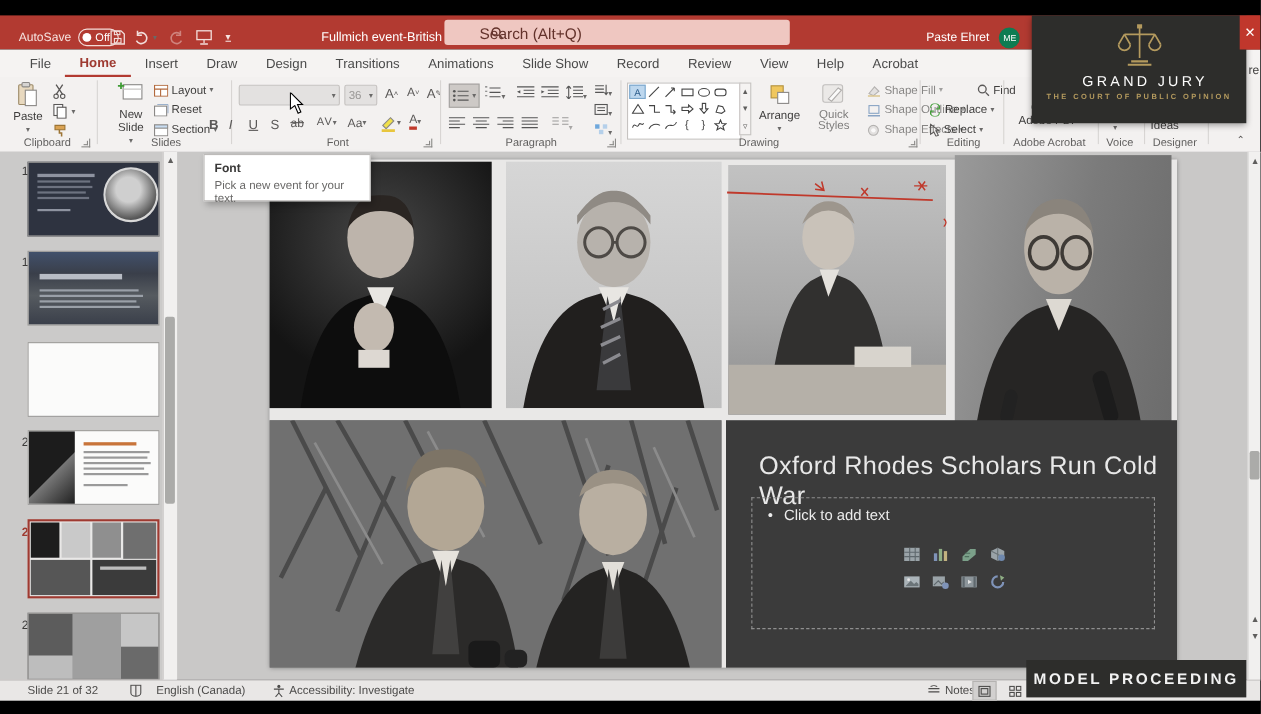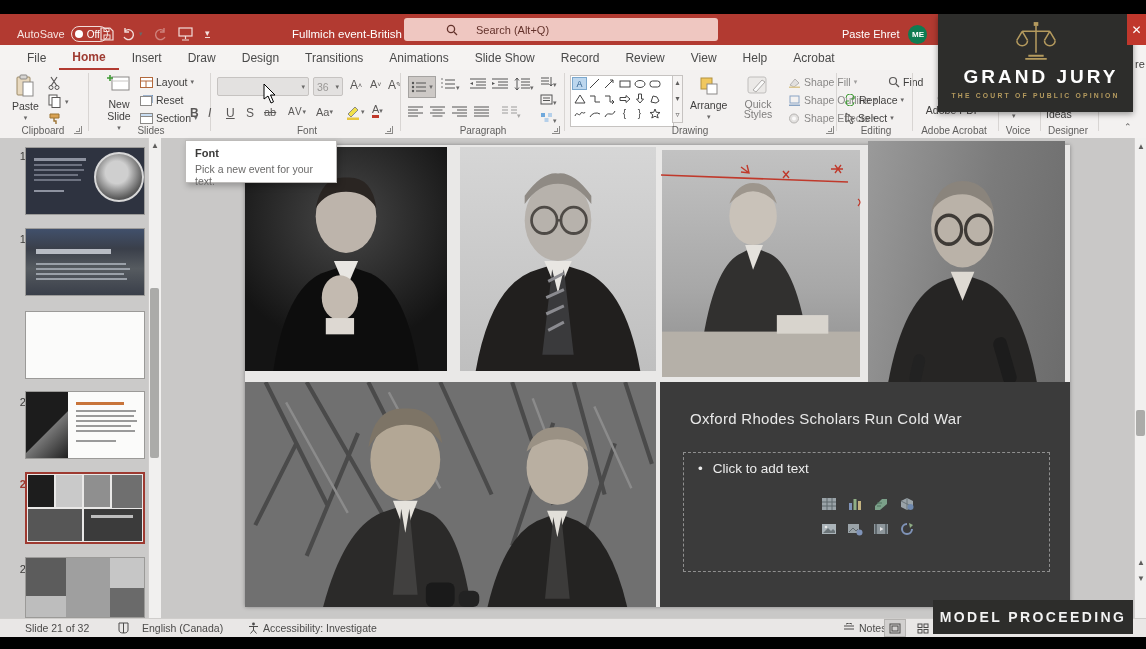--- a/index.html
+++ b/index.html
@@ -5,22 +5,22 @@
   html,body{margin:0;padding:0;background:#000;}
   #app{position:relative;width:1146px;height:649px;background:#000;overflow:hidden;
        font-family:"Liberation Sans","DejaVu Sans",sans-serif;-webkit-font-smoothing:antialiased;}
   .abs{position:absolute;}
   
   .titlebar{position:absolute;left:0;top:14px;width:1146px;height:31px;background:#b23a31;color:#fff;font-size:11px;}
   .tb-item{position:absolute;top:0;height:40px;display:flex;align-items:center;color:#f6e3e0;}
   .pill{border:1px solid #f3ddda;border-radius:8px;height:14px;display:flex;align-items:center;padding:0 7px 0 3px;gap:4px;font-size:10px;color:#fff;}
   .pill .dot{width:8px;height:8px;border-radius:50%;background:#fff;}
   .searchbox{position:absolute;left:404px;top:4px;width:314px;height:23px;background:#efc7c1;border-radius:3px;
-             display:flex;align-items:center;gap:8px;padding-left:72px;box-sizing:border-box;color:#63322b;font-size:11px;}
-  .avatar{width:19px;height:19px;border-radius:50%;background:#0e7c52;color:#fff;font-size:8px;display:flex;align-items:center;justify-content:center;font-weight:bold;}
+             display:flex;align-items:center;gap:8px;padding-left:32px;box-sizing:border-box;color:#63322b;font-size:14px;}
+  .avatar{width:19px;height:19px;border-radius:50%;background:#0e7c52;color:#fff;font-size:8px;display:flex;align-items:center;justify-content:center;font-weight:normal;}
   
   .tabs{position:absolute;left:0;top:45px;width:1146px;height:25px;background:#f5f3f2;display:flex;align-items:center;
         padding-left:14px;gap:0;font-size:12px;color:#4a4a4a;box-sizing:border-box;}
   .tab{padding:0 13px;height:25px;display:flex;align-items:center;cursor:default;}
   .tab.active{color:#9e3a31;font-weight:bold;border-bottom:2.5px solid #b23a31;box-sizing:border-box;}
   
   .ribbon{position:absolute;left:0;top:70px;width:1146px;height:68px;background:#f3f1f0;border-bottom:1px solid #cfcdcb;font-size:10.5px;color:#444;}
   .glabel{position:absolute;bottom:2px;width:100%;text-align:center;font-size:10px;color:#605f5e;}
   .gsep{position:absolute;top:3px;height:58px;width:1px;background:#d8d5d3;}
   .bigbtn{position:absolute;display:flex;flex-direction:column;align-items:center;gap:2px;color:#3f3e3d;}
@@ -36,27 +36,27 @@
   .thumbpanel{position:absolute;left:0;top:0;width:160px;height:480px;background:#cbcac9;}
   .thumbnum{position:absolute;left:10px;width:22px;text-align:right;font-size:11px;color:#3c3b3a;}
   .thumb{position:absolute;left:25px;width:120px;background:#fff;border:1px solid #9b9a98;box-sizing:border-box;overflow:hidden;}
   .vscroll{position:absolute;background:#f1f0ef;border-left:1px solid #d0cecd;}
   .vthumb{position:absolute;left:1px;background:#ababa9;border-radius:2px;}
   .sarrow{position:absolute;font-size:8px;color:#5f5e5d;width:100%;text-align:center;}
   
   .slide{position:absolute;left:85px;top:7px;width:825px;height:462px;background:#e9e8e7;box-shadow:0 0 4px rgba(0,0,0,.35);}
   .photo{position:absolute;overflow:hidden;}
   .darkpanel{position:absolute;background:#3b3b3b;}
-  .slidetitle{position:absolute;left:30px;top:28px;font-size:15px;font-weight:300;color:#e8e8e8;letter-spacing:.3px;}
+  .slidetitle{position:absolute;left:30px;top:28px;font-size:23px;font-weight:300;color:#e8e8e8;letter-spacing:.3px;}
   .placeholder{position:absolute;left:23px;top:70px;width:365px;height:118px;border:1px dashed #8f8f8f;}
   .ph-bullet{position:absolute;left:14px;top:8px;color:#ececec;font-size:13.5px;display:flex;gap:10px;align-items:center;}
   .ph-icons{position:absolute;left:132px;top:38px;display:grid;grid-template-columns:repeat(4,26px);grid-auto-rows:25px;justify-items:center;align-items:center;}
   
   .grandjury{position:absolute;left:938px;top:14px;width:195px;height:98px;background:#2d2d2b;display:flex;flex-direction:column;align-items:center;z-index:60;box-shadow:0 2px 6px rgba(0,0,0,.4);}
-  .gj-title{color:#fdfdfd;font-size:19px;letter-spacing:3px;font-weight:bold;margin-top:2px;margin-left:11px;}
+  .gj-title{color:#fdfdfd;font-size:13px;letter-spacing:3px;font-weight:normal;margin-top:2px;margin-left:11px;}
   .gj-sub{color:#b49a5e;font-size:6.8px;letter-spacing:2.2px;margin-top:4px;font-weight:bold;}
   .modelproc{position:absolute;left:933px;top:600px;width:200px;height:34px;background:#2d2d2b;color:#f2f2f2;z-index:60;
              display:flex;align-items:center;justify-content:center;font-size:14px;letter-spacing:2.4px;font-weight:bold;}
   .closex{position:absolute;left:1127px;top:14px;width:19px;height:31px;background:#c0372c;color:#fff;display:flex;align-items:center;justify-content:center;font-size:12px;z-index:70;}
   .tooltip{position:absolute;left:185px;top:140px;width:152px;height:43px;background:#fff;border:1px solid #bdbbb9;box-shadow:2px 3px 6px rgba(0,0,0,.25);z-index:50;padding:6px 9px;box-sizing:border-box;}
   .tt-title{font-size:11px;font-weight:bold;color:#3b3a39;}
   .tt-body{font-size:10.5px;color:#6a6968;margin-top:4px;}
   
   .statusbar{position:absolute;left:0;top:618px;width:1146px;height:18px;background:#e9e7e6;font-size:10.5px;color:#4c4b4a;border-top:1px solid #cfcdcb;}
   .sb-item{position:absolute;top:0;height:18px;display:flex;align-items:center;gap:4px;}

